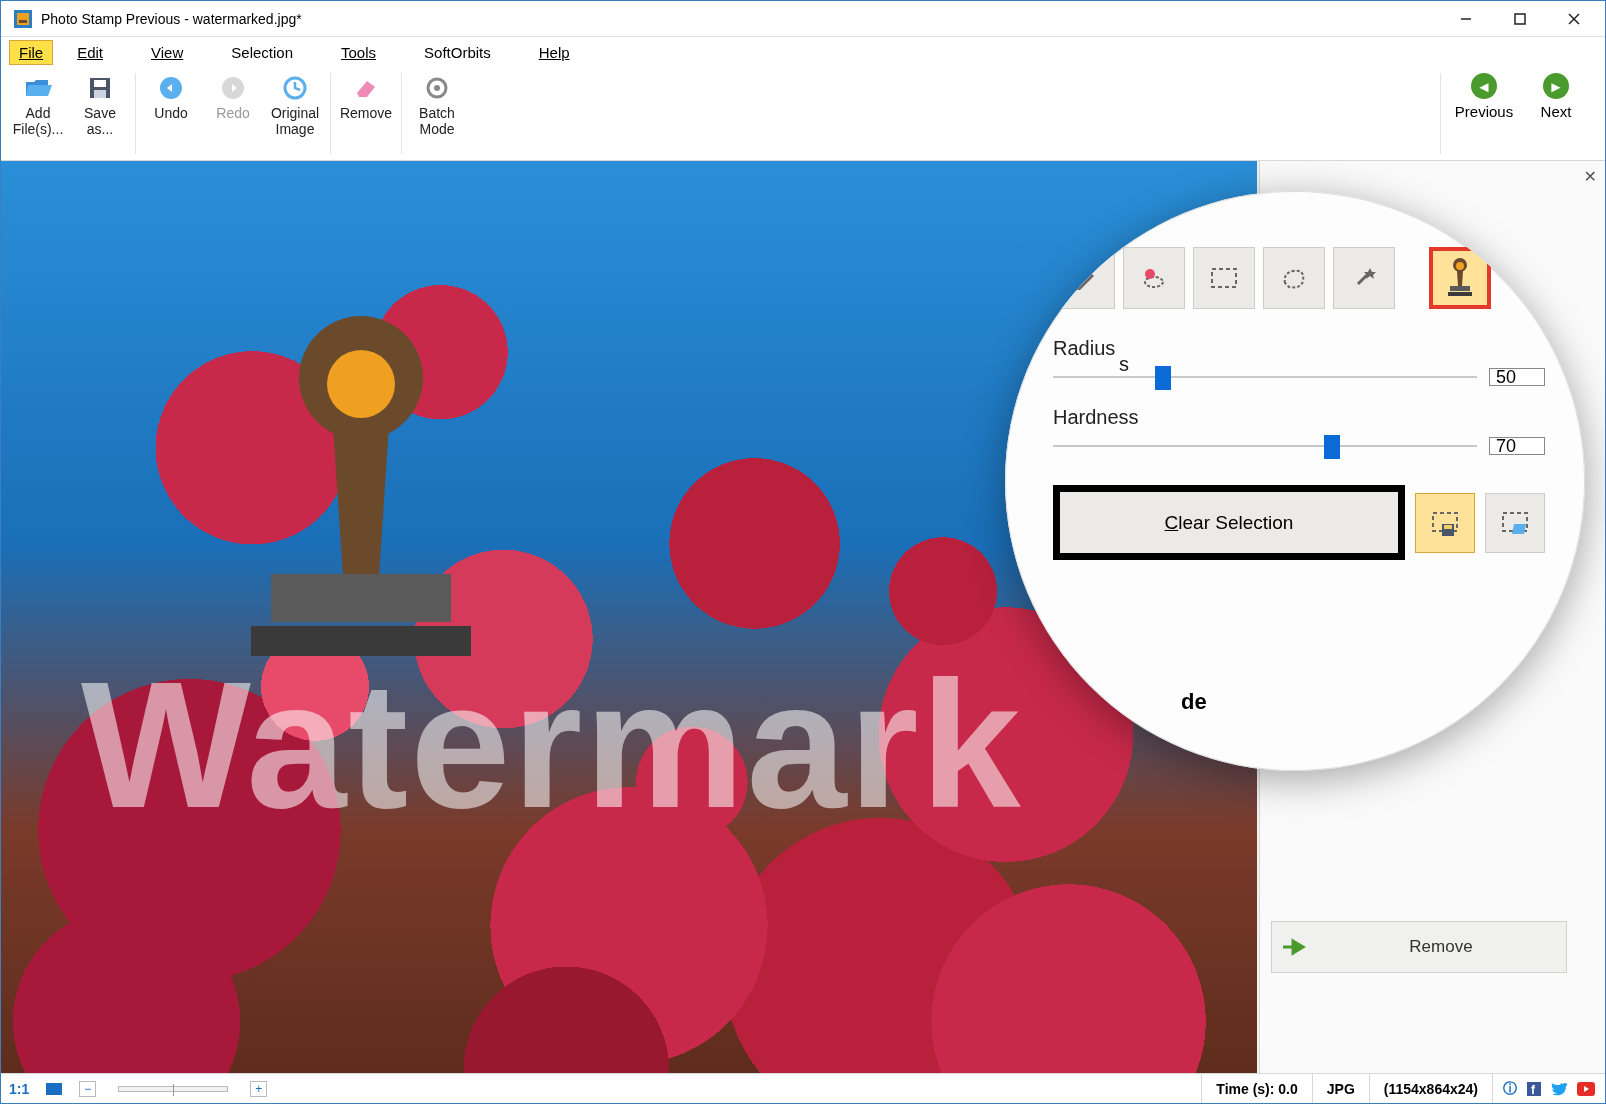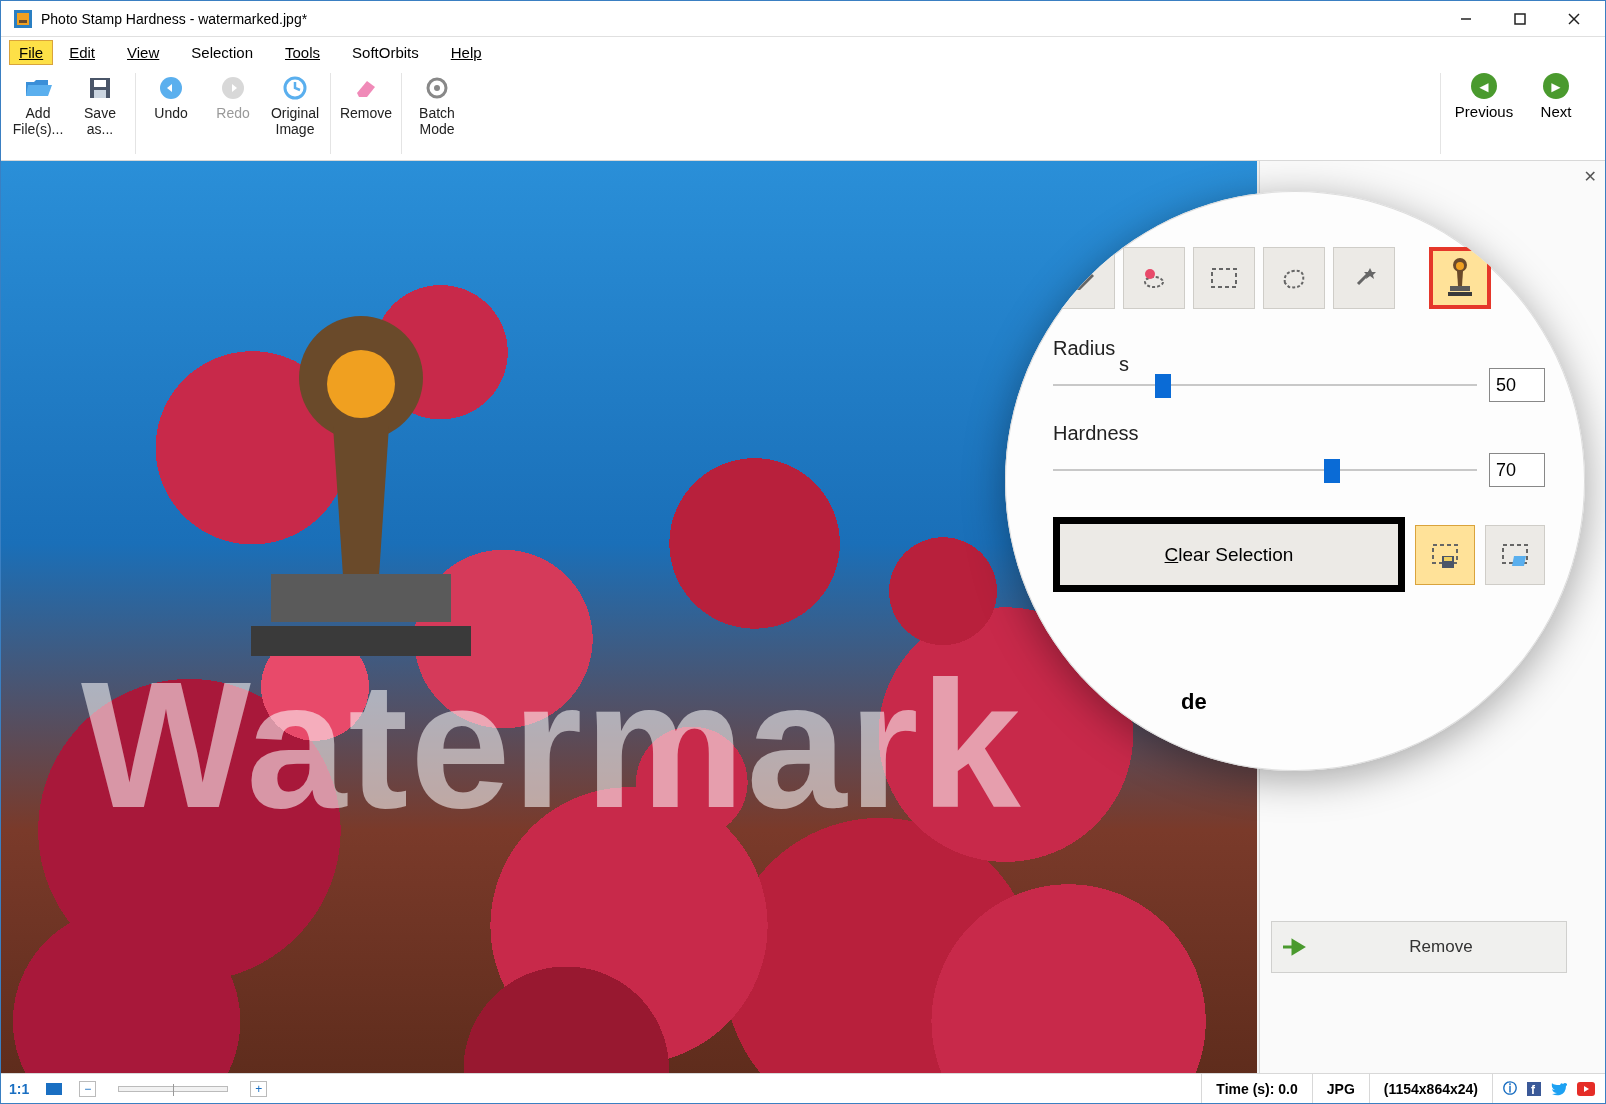--- a/index.html
+++ b/index.html
@@ -9,21 +9,21 @@
 
 
 .titlebar { height: 36px; background: #fff; display: flex; align-items: center; padding: 0 4px; border-bottom: 1px solid #e0e0e0; }
 .titlebar .app-icon { width: 20px; height: 20px; margin: 0 8px; display: flex; align-items: center; justify-content: center; }
 .titlebar .title { font-size: 14px; color: #000; flex: 1; }
 .win-controls { display: flex; }
 .win-btn { width: 54px; height: 34px; display: flex; align-items: center; justify-content: center; font-size: 14px; }
 
 
 .menubar { height: 30px; display: flex; align-items: center; padding: 0 8px; gap: 0; background: #fff; }
-.menubar .mitem { padding: 4px 16px; font-size: 15px; color: #000; }
+.menubar .mitem { padding: 4px 24px; font-size: 15px; color: #000; }
 .menubar .mitem.active { background: #fde047; border: 1px solid #d9a33c; padding: 3px 9px; }
 .menubar .mitem .ul { text-decoration: underline; }
 
 
 .toolbar { height: 94px; display: flex; align-items: stretch; background: #fff; border-bottom: 1px solid #d8d8d8; padding: 0 6px; position: relative; }
 .toolbar .grp { display: flex; }
 .toolbar .tbtn { width: 62px; display: flex; flex-direction: column; align-items: center; justify-content: flex-start; padding-top: 6px; gap: 2px; font-size: 14px; color: #222; text-align: center; line-height: 1.15; }
 .toolbar .tbtn .ico { width: 30px; height: 30px; display: flex; align-items: center; justify-content: center; }
 .toolbar .sep { width: 1px; background: #e4e4e4; margin: 6px 4px; }
 .toolbar .tbtn.disabled { color: #999; }
@@ -79,21 +79,21 @@
 
 .tool-row { display: flex; gap: 8px; align-items: center; margin-bottom: 28px; }
 .tool-cell { width: 62px; height: 62px; background: #eceae6; border: 1px solid #cfcdc8; display: flex; align-items: center; justify-content: center; }
 .tool-cell.selected { background: #ffe299; border: 4px solid #e5372a; }
 .tool-cell.spacer { background: transparent; border: none; width: 18px; }
 
 .param-lbl { font-size: 20px; color: #222; margin-top: 16px; margin-bottom: 8px; }
 .slider-row { display: flex; align-items: center; gap: 12px; margin-bottom: 20px; }
 .slider-track { flex: 1; height: 2px; background: #c8c8c8; position: relative; }
 .slider-thumb { position: absolute; top: -10px; width: 16px; height: 24px; background: #0a6bd6; }
-.val-box { width: 56px; height: 34px; border: 1px solid #888; display: flex; align-items: center; padding: 0 6px; font-size: 18px; background:#fff; }
+.val-box { width: 56px; height: 18px; border: 1px solid #888; display: flex; align-items: center; padding: 0 6px; font-size: 18px; background:#fff; }
 
 .clear-row { display: flex; gap: 10px; align-items: center; margin-top: 30px; }
 .clear-btn { flex: 1; height: 75px; background: #eceae6; border: 7px solid #000000; display: flex; align-items: center; justify-content: center; font-size: 19px; }
 .sm-btn { width: 60px; height: 60px; background: #eceae6; border: 1px solid #cfcdc8; display: flex; align-items:center; justify-content:center; }
 .sm-btn.hl { background: #ffe299; border: 1px solid #d9a33c; }
 .partial-lbl { position:absolute; left: 66px; top: 106px; font-size:20px; color:#222; }
 .partial-mode { position:absolute; left: 176px; bottom: 56px; font-size:22px; font-weight:700; }
 
 
 .status { height: 30px; border-top: 1px solid #d8d8d8; display: flex; align-items: center; font-size: 14px; background: #fff; }
@@ -113,21 +113,21 @@
 <div class="window">
 
   <div class="titlebar">
     <span class="app-icon">
       <svg width="18" height="18">
           <rect width="18" height="18" fill="#2a7fc2"></rect>
           <rect x="3" y="3" width="12" height="12" fill="#f0a020"></rect>
           <rect x="5" y="10" width="8" height="3" fill="#6a4a2a"></rect>
         </svg>
     </span>
-    <span class="title">Photo Stamp Hardness - watermarked.jpg*</span>
+    <span class="title">Photo Stamp Previous - watermarked.jpg*</span>
     <div class="win-controls">
       <div class="win-btn">
           <svg width="12" height="12">
             <line x1="1" y1="6" x2="11" y2="6" stroke="#222" stroke-width="1.5"></line>
           </svg>
         </div>
       <div class="win-btn">
           <svg width="12" height="12">
             <rect x="1" y="1" width="10" height="10" fill="none" stroke="#222" stroke-width="1.5"></rect>
           </svg>

